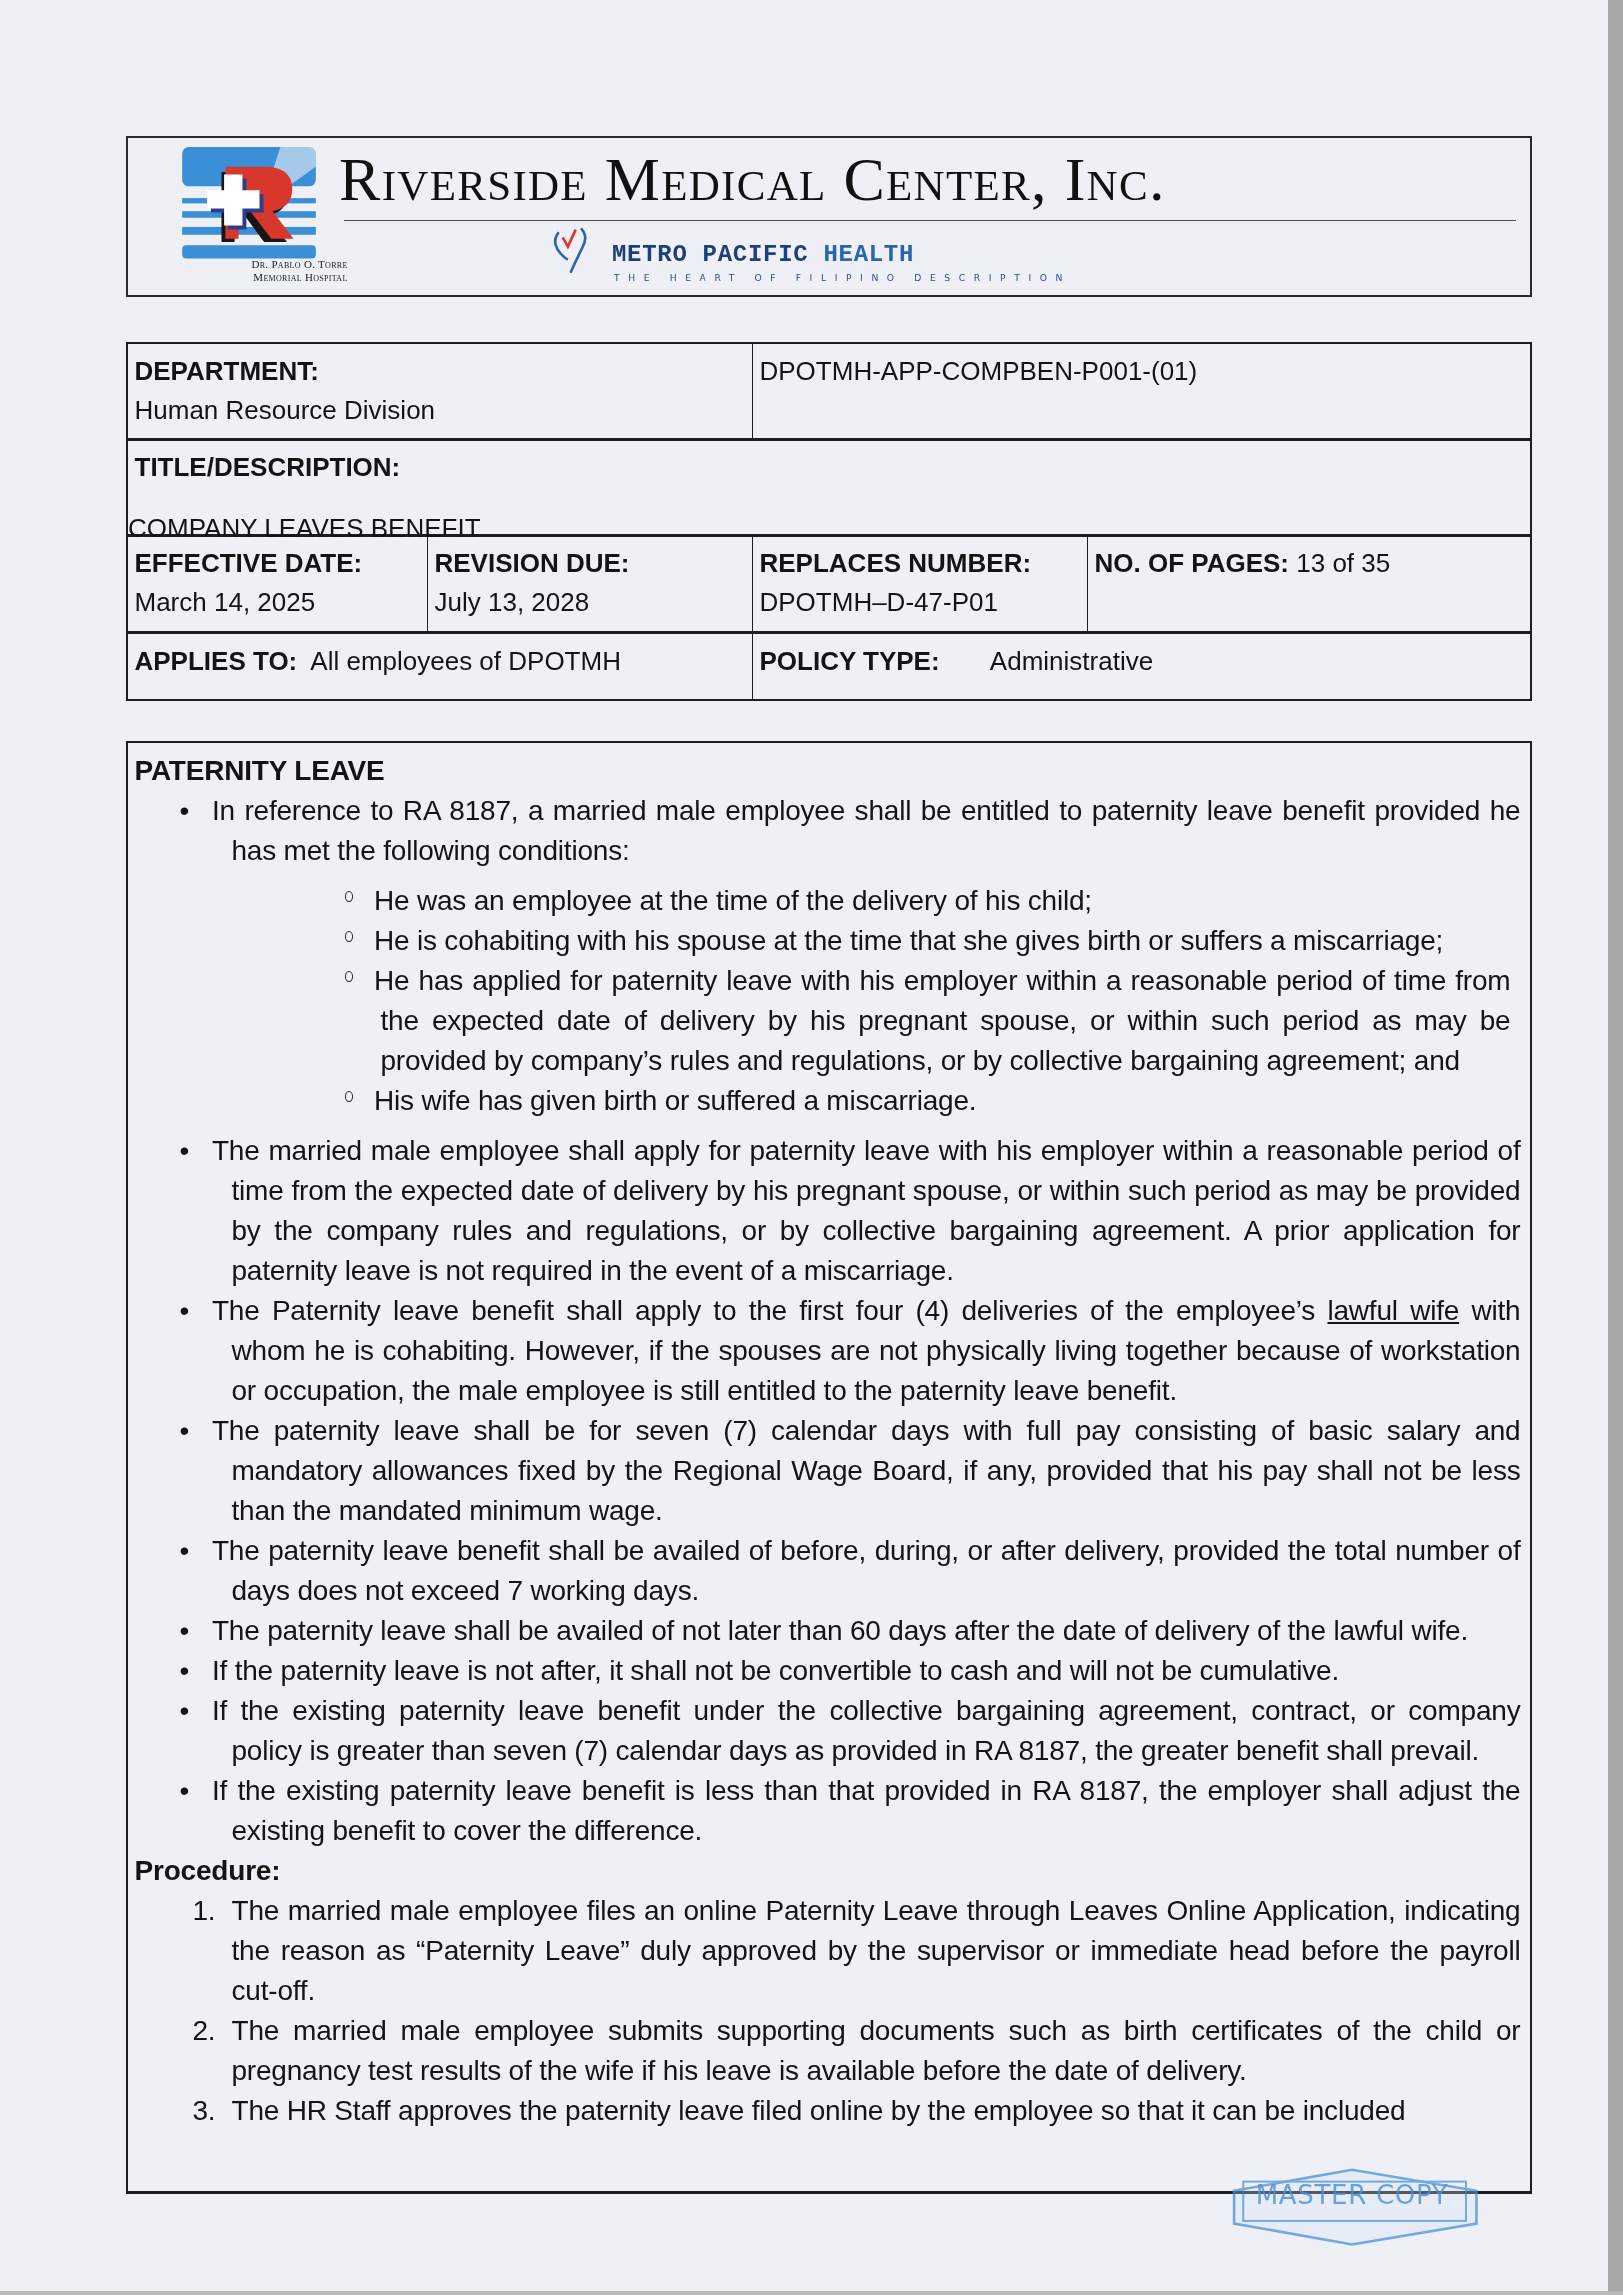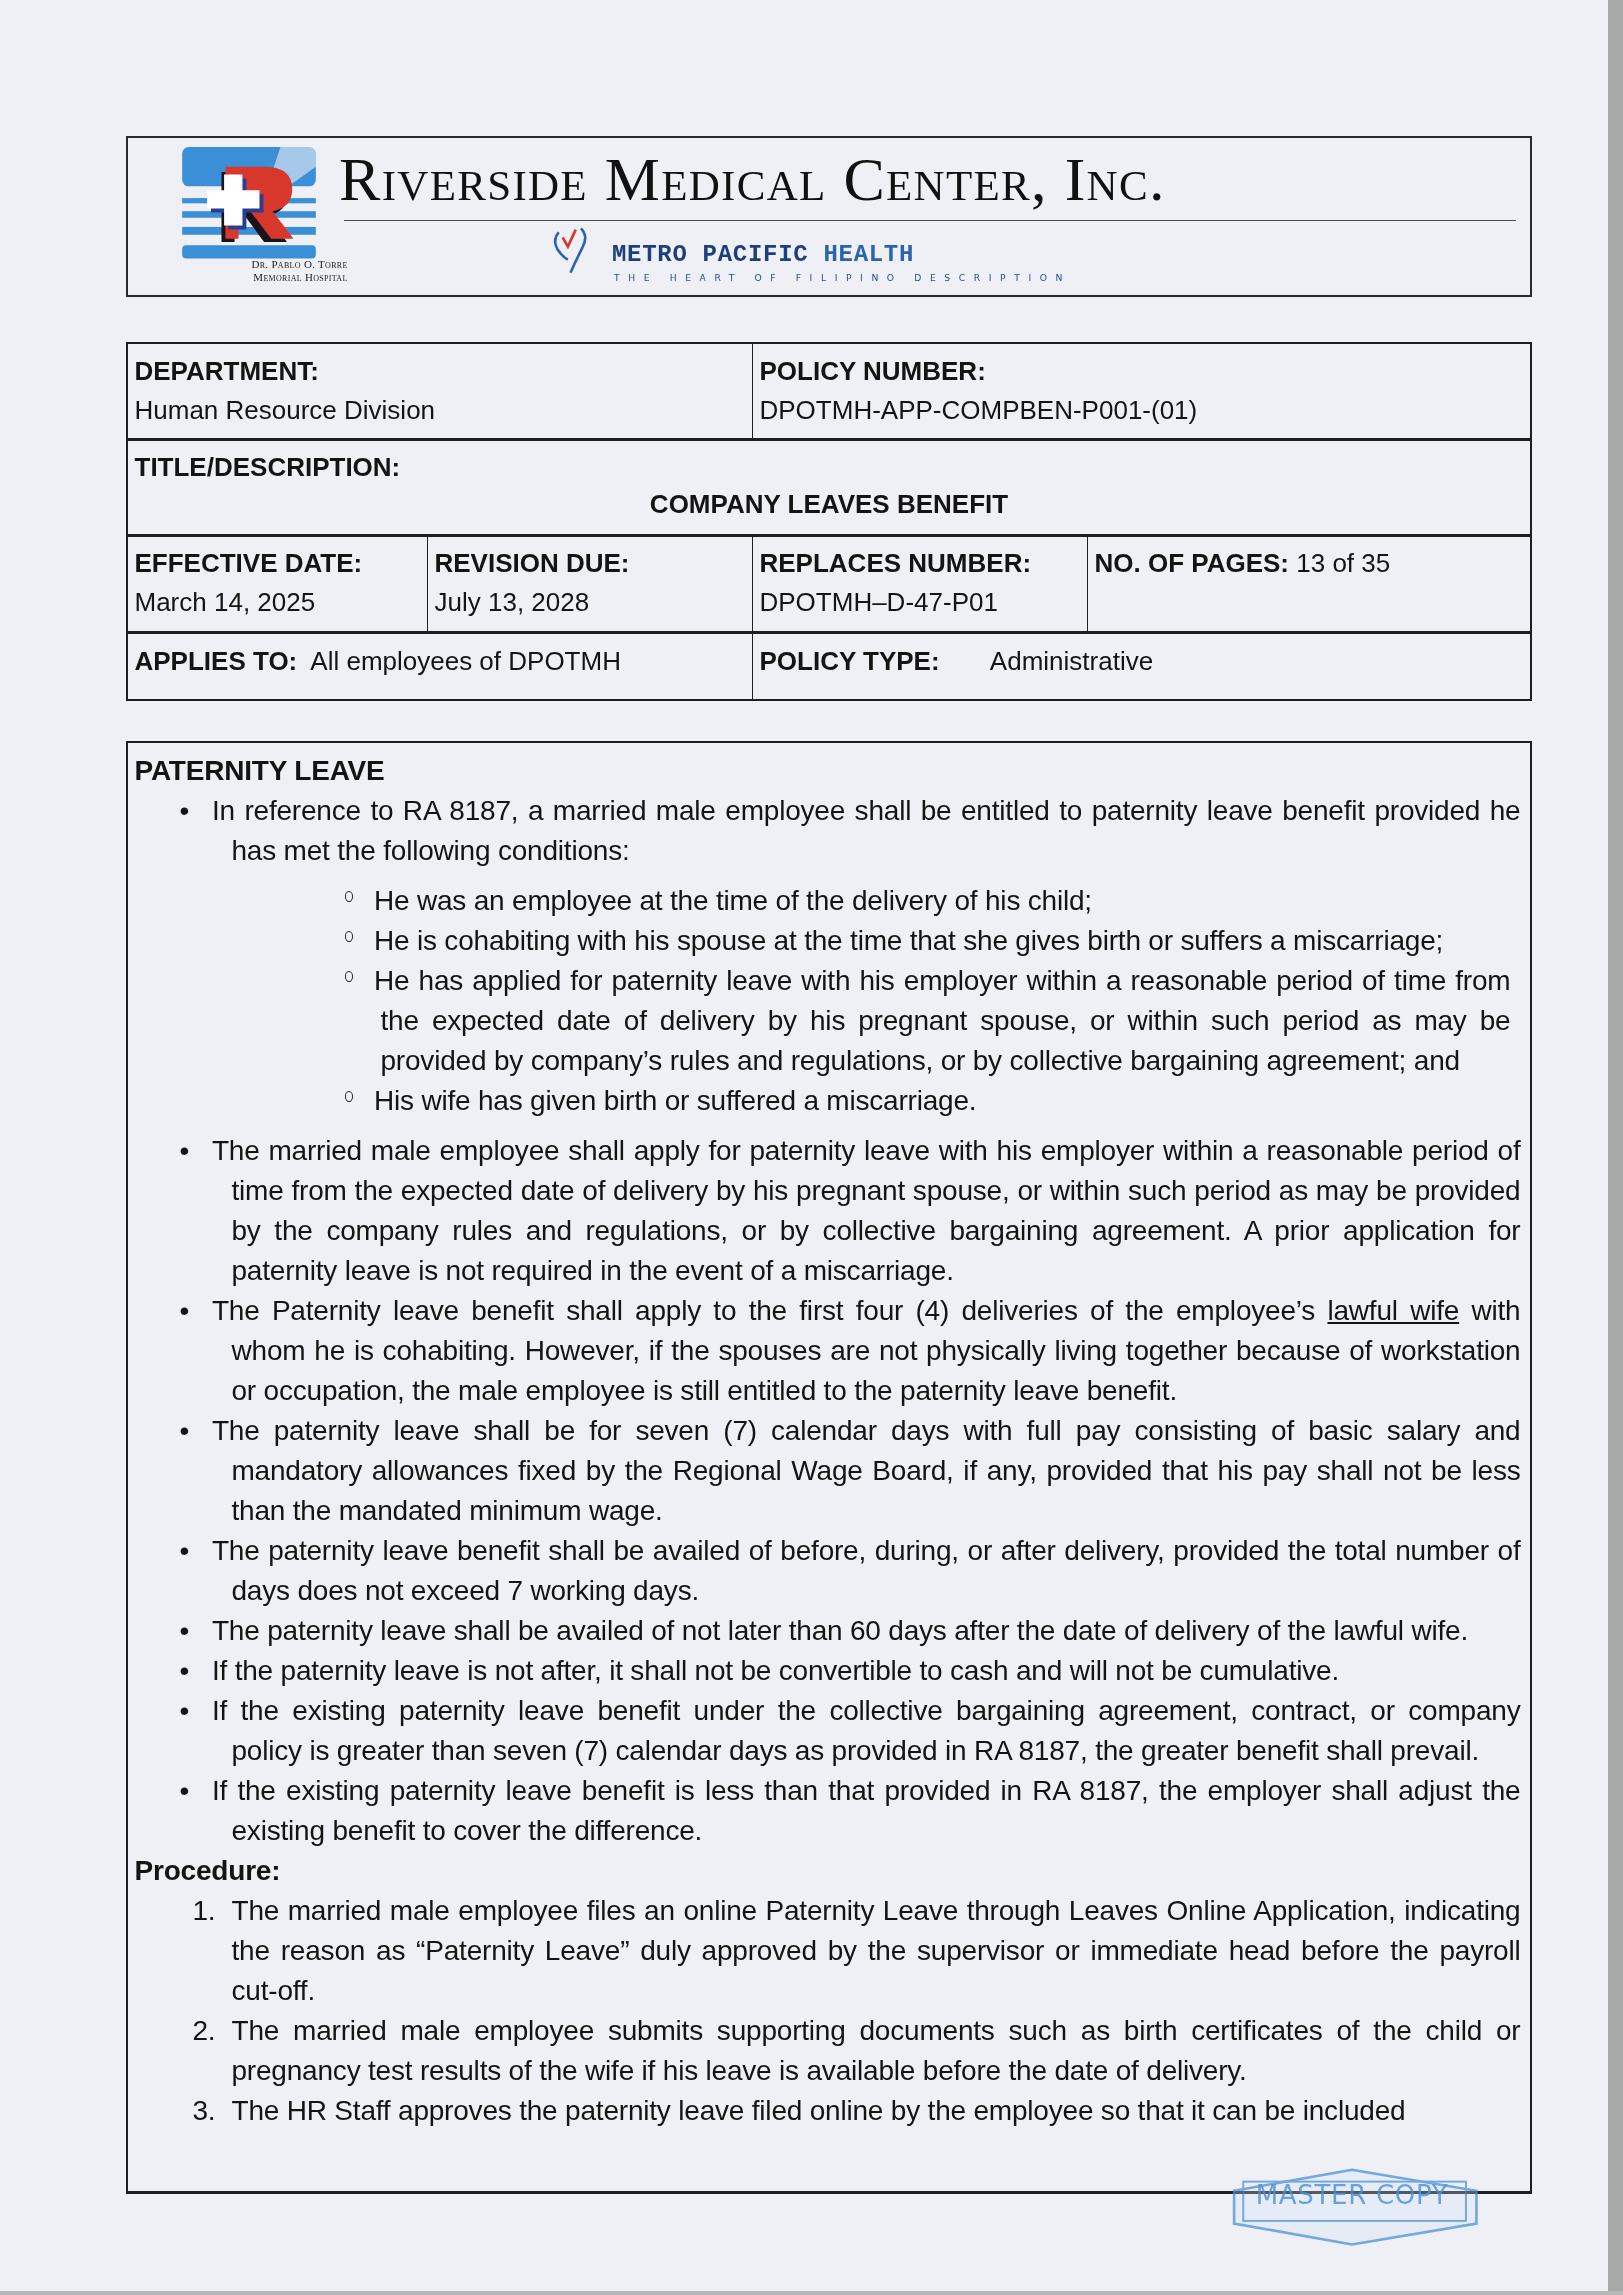--- a/index.html
+++ b/index.html
@@ -22,21 +22,21 @@
   .mph-name { position:absolute; left:484px; top:105px; font-family:Liberation Mono, monospace; font-weight:bold; font-size:24px; letter-spacing:0.7px; color:#1e3f7d; white-space:nowrap; line-height:1; }
   .mph-name .accent { color:#2a64b0; }
   .mph-tagline { position:absolute; left:486px; top:134px; font-family:"DejaVu Sans", sans-serif; font-size:9.2px; letter-spacing:8.6px; color:#2a4f8f; white-space:nowrap; }
 
   
   .info-table { position:absolute; left:126px; top:342px; width:1406px; height:359px; border:2px solid #1e1e1e; box-sizing:border-box; }
   .cell { position:absolute; box-sizing:border-box; padding:7.9px 6.5px; font-size:26px; line-height:39px; }
   .lbl { font-weight:bold; }
   .hline { position:absolute; left:0; height:2.6px; background:#1e1e1e; width:100%; }
   .vline { position:absolute; width:1.3px; background:#1e1e1e; }
-  .center-title { position:absolute; left:0; width:100%; text-align:center; font-weight:bold; font-size:26px; }
+  .center-title { position:absolute; left:0; width:100%; text-align:left; font-weight:normal; font-size:26px;margin-top:24px; }
 
   
   .body-box { position:absolute; left:126px; top:741px; width:1406px; height:1453px; border:2px solid #1e1e1e; border-bottom-width:3.3px; box-sizing:border-box; }
   .body-inner { position:absolute; left:6.5px; top:7.9px; width:1386px; font-size:28px; line-height:40px; letter-spacing:-0.2px; }
   .sec-title { font-weight:bold; margin:0; }
   ul.l1 { list-style:none; margin:0; padding:0; }
   ul.l1 > li { position:relative; padding-left:97px; text-indent:-19.6px; text-align:justify; }
   ul.l1 > li > .bullet { position:absolute; left:45px; text-indent:0; }
   ul.l2 { list-style:none; margin:10px; padding:0; }
   ul.l2 > li { position:relative; padding-left:139px; text-indent:-6.5px; text-align:justify; }
@@ -92,21 +92,20 @@
   <div class="vline" style="left:624px; top:0; height:96px;"></div>
   <div class="vline" style="left:299px; top:192px; height:96px;"></div>
   <div class="vline" style="left:624px; top:192px; height:164px;"></div>
   <div class="vline" style="left:959px; top:192px; height:96px;"></div>
 
   <div class="cell" style="left:0; top:0; width:624px;">
     <div class="lbl">DEPARTMENT:</div>
     <div>Human Resource Division</div>
   </div>
   <div class="cell" style="left:625px; top:0; width:779px;">
-    <div class="lbl">POLICY NUMBER:</div>
     <div>DPOTMH-APP-COMPBEN-P001-(01)</div>
   </div>
 
   <div class="cell" style="left:0; top:96px; width:1401px;">
     <div class="lbl">TITLE/DESCRIPTION:</div>
   </div>
   <div class="center-title" style="top:145px;">COMPANY LEAVES BENEFIT</div>
 
   <div class="cell" style="left:0; top:192px; width:299px;">
     <div class="lbl">EFFECTIVE DATE:</div>

